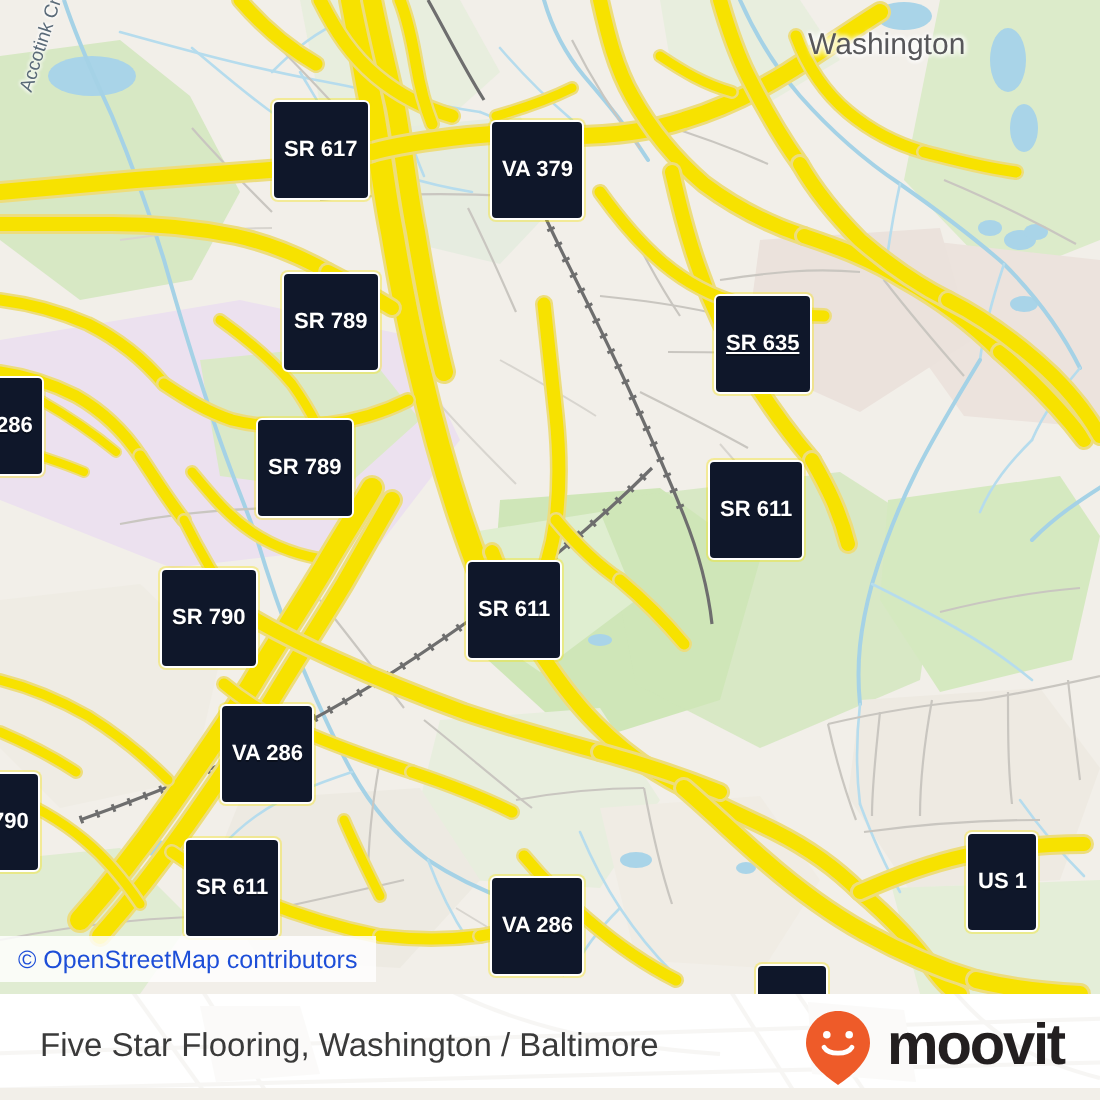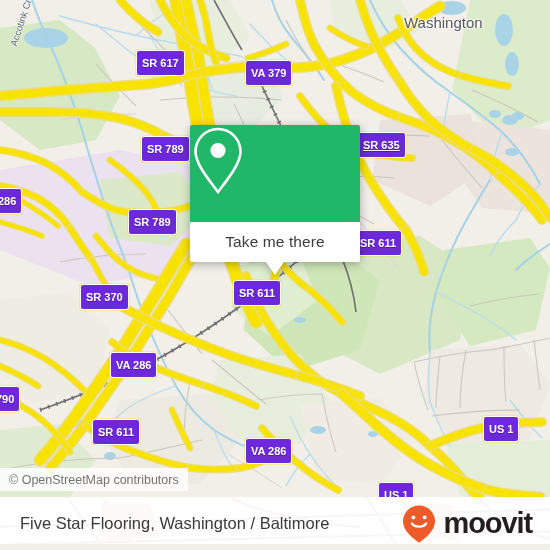--- a/index.html
+++ b/index.html
@@ -6,23 +6,23 @@
   body{width:550px;height:550px;overflow:hidden;background:#f2efe9;
        font-family:"Liberation Sans","DejaVu Sans",sans-serif;}
   #root{position:relative;width:550px;height:550px;overflow:hidden;}
 
   
   #map{position:absolute;left:0;top:0;width:550px;height:497px;overflow:hidden;
        background:#f2efe9;}
   #map svg{position:absolute;left:0;top:0;}
 
   
-  .shield{position:absolute;background:#6d28d9;border:1px solid #ffffff;
+  .shield{position:absolute;background:#0f172a;border:1px solid #ffffff;
           border-radius:3px;color:#ffffff;font-size:11px;font-weight:bold;
-          line-height:16px;height:16px;padding:4px 5px;white-space:nowrap;
+          line-height:16px;height:16px;padding:16px 5px;white-space:nowrap;
           text-shadow:0 1px 0 rgba(0,0,0,.30);
           box-shadow:0 0 0 1px rgba(247,226,0,.35);}
   .placename{position:absolute;color:#57575a;font-size:15px;white-space:nowrap;
              text-shadow:0 0 3px #fff,0 0 3px #fff,0 0 3px #fff,0 0 2px #fff;}
   .creeklabel{position:absolute;color:#5a6a78;font-size:9.5px;white-space:nowrap;
               text-shadow:0 0 2px #fff,0 0 2px #fff,0 0 2px #fff;}
 
   
   #card{position:absolute;left:190px;top:125px;width:170px;
         filter:drop-shadow(0 2px 5px rgba(0,0,0,.30));}
@@ -31,21 +31,21 @@
   #card-bottom{background:#ffffff;height:40px;border-radius:0 0 2px 2px;
                display:flex;align-items:center;justify-content:center;}
   #card-label{color:#3c3c3c;font-size:15.5px;letter-spacing:.1px;}
   #card-tail{position:absolute;left:50%;margin-left:-9px;top:137px;width:0;height:0;
              border-left:9px solid transparent;border-right:9px solid transparent;
              border-top:13px solid #ffffff;}
 
   
   #attrib{position:absolute;left:0;top:468px;height:23px;
           background:rgba(255,255,255,.82);padding:0 9px 0 9px;
-          display:flex;align-items:center;color:#737373;font-size:12.5px;}
+          display:flex;align-items:center;color:#1d4ed8;font-size:12.5px;}
 
   
   #footer{position:absolute;left:0;top:497px;width:550px;height:47px;
           background:#ffffff;overflow:hidden;}
   #footer-watermark{position:absolute;left:0;top:0;width:550px;height:53px;
                     opacity:.20;}
   #footer-title{position:absolute;left:20px;top:0;height:53px;display:flex;
                 align-items:center;color:#3a3a3a;font-size:16.5px;}
   #logo{position:absolute;right:18px;top:0;height:53px;display:flex;
         align-items:center;gap:7px;}
@@ -315,53 +315,41 @@
         <path class="road" d="M278,260 C288,272 298,282 310,290" stroke-width="5.5"></path>
         <path class="roadcase" d="M310,290 C322,300 332,310 342,322" stroke-width="8"></path>
         <path class="road" d="M310,290 C322,300 332,310 342,322" stroke-width="5.5"></path>
       </g>
     </svg>
 
     <div id="shields">
         <div class="shield" style="left: 136px; top: 50px;">SR 617</div>
         <div class="shield" style="left: 245px; top: 60px;">VA 379</div>
         <div class="shield" style="left: 141px; top: 136px;">SR 789</div>
-        <div class="shield" style="left: 357px; top: 132px; text-decoration: underline;">SR 635</div>
+        <div class="shield" style="left: 357px; top: 147px; text-decoration: underline;">SR 635</div>
         <div class="shield" style="left: -8px; top: 188px;">286</div>
         <div class="shield" style="left: 128px; top: 209px;">SR 789</div>
         <div class="shield" style="left: 354px; top: 230px;">SR 611</div>
-        <div class="shield" style="left: 80px; top: 284px;">SR 370</div>
+        <div class="shield" style="left: 80px; top: 284px;">SR 790</div>
         <div class="shield" style="left: 233px; top: 280px;">SR 611</div>
         <div class="shield" style="left: 110px; top: 352px;">VA 286</div>
         <div class="shield" style="left: -10px; top: 386px;">790</div>
         <div class="shield" style="left: 92px; top: 419px;">SR 611</div>
         <div class="shield" style="left: 483px; top: 416px;">US 1</div>
         <div class="shield" style="left: 245px; top: 438px;">VA 286</div>
         <div class="shield" style="left: 378px; top: 482px;">US 1</div>
       </div>
     <div id="places">
         <div class="placename" style="left: 404px; top: 14px;">Washington</div>
         <div class="placename" style="left: 556px; top: 330px;">Wo</div>
       </div>
     <div id="waters">
         <div class="creeklabel" style="left: 8px; top: 44px; transform: rotate(-72deg); transform-origin: left top;">Accotink Creek</div>
       </div>
 
-    <div id="card">
-      <div id="card-top">
-        <svg width="56" height="72" viewBox="0 0 56 72">
-          <path d="M28,4 C15.6,4 5.5,14.1 5.5,26.5 C5.5,39.5 20,56 28,67 C36,56 50.5,39.5 50.5,26.5 C50.5,14.1 40.4,4 28,4 Z" fill="none" stroke="#ffffff" stroke-width="2.6"></path>
-          <circle cx="28" cy="25.5" r="7.6" fill="#ffffff"></circle>
-        </svg>
-      </div>
-      <div id="card-bottom">
-        <span id="card-label">Take me there</span>
-      </div>
-      <div id="card-tail"></div>
-    </div>
 
     <div id="attrib">
       <span>© OpenStreetMap contributors</span>
     </div>
   </div>
 
   <div id="footer">
     <svg id="footer-watermark" viewBox="0 0 550 53">
       <rect x="0" y="0" width="550" height="53" fill="#ffffff"></rect>
       <g fill="none" stroke="#d9d4c9" stroke-width="2">

